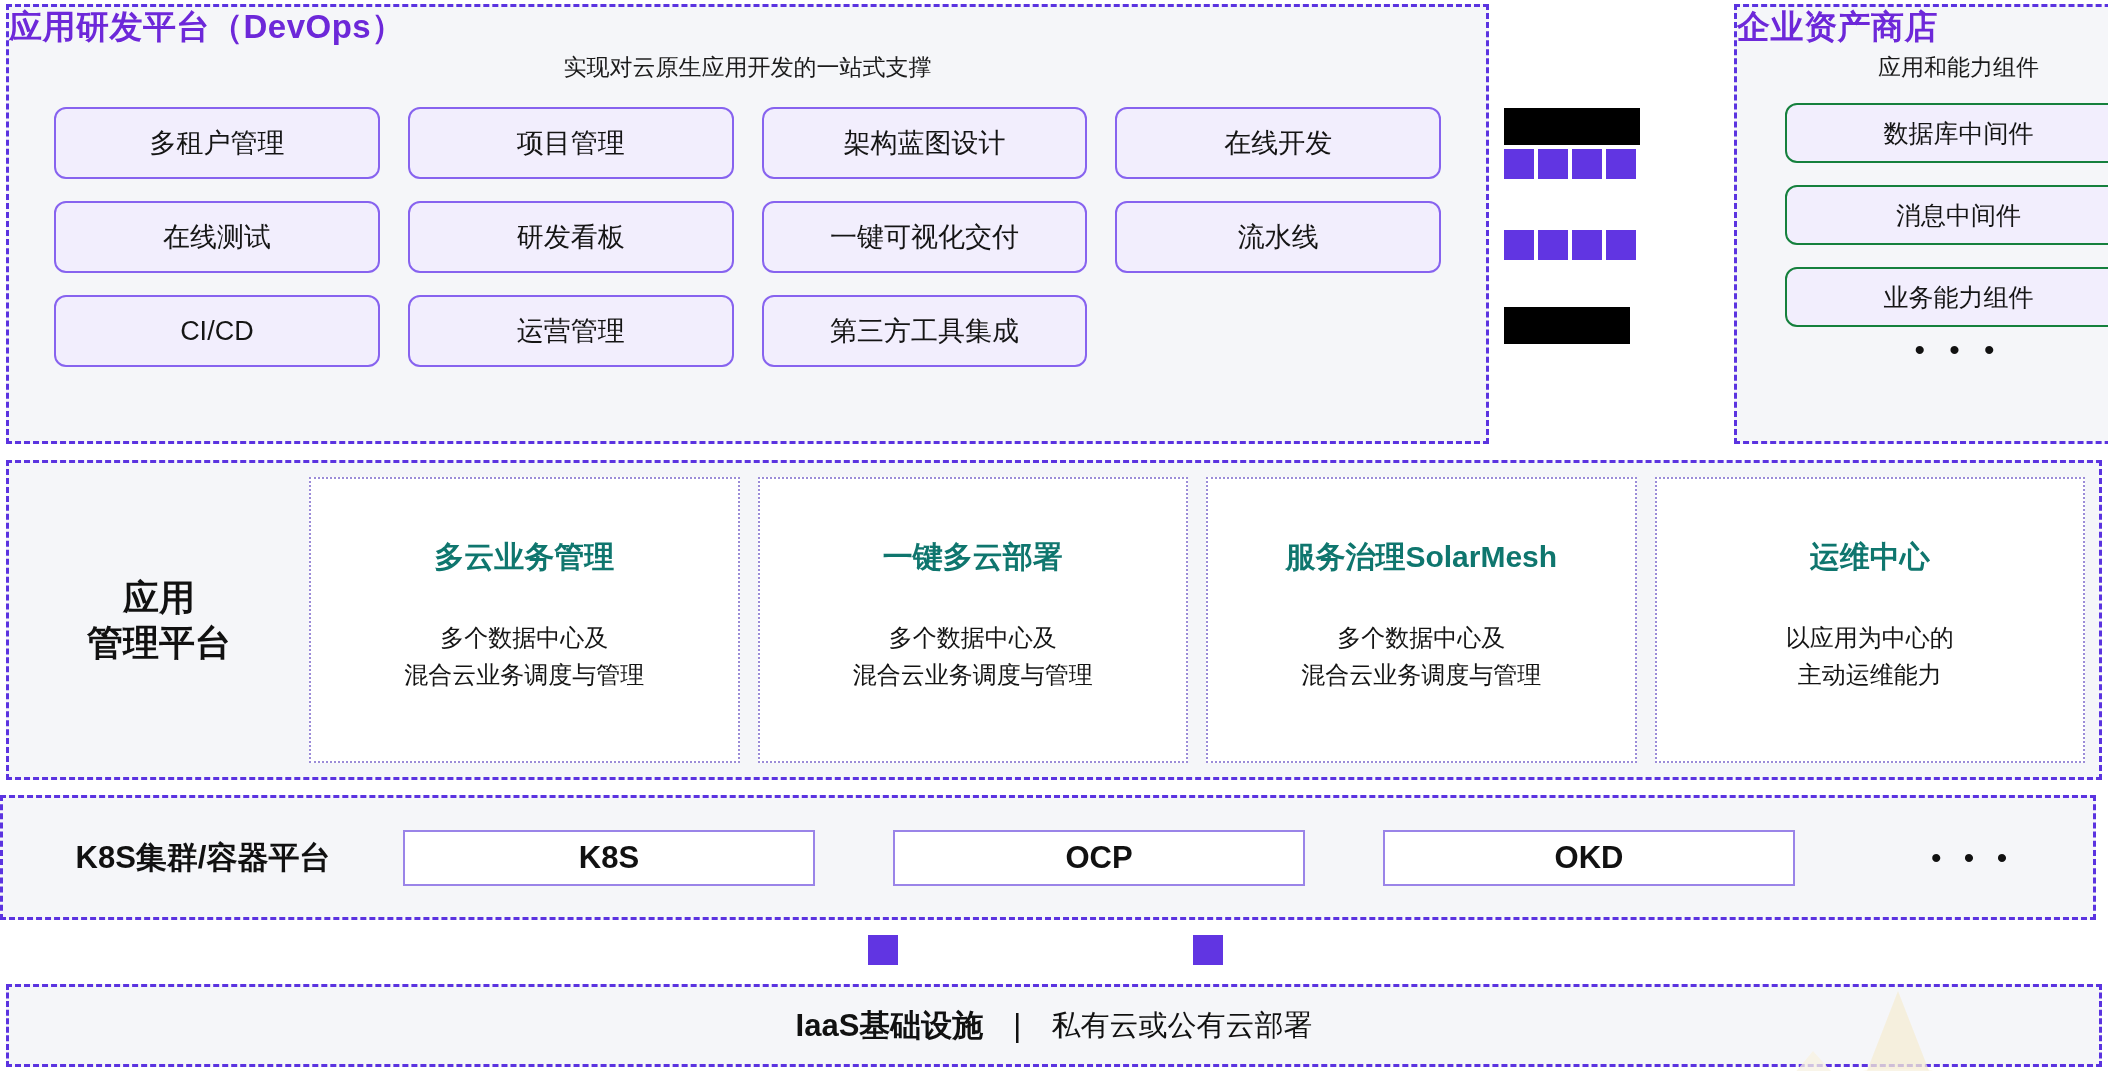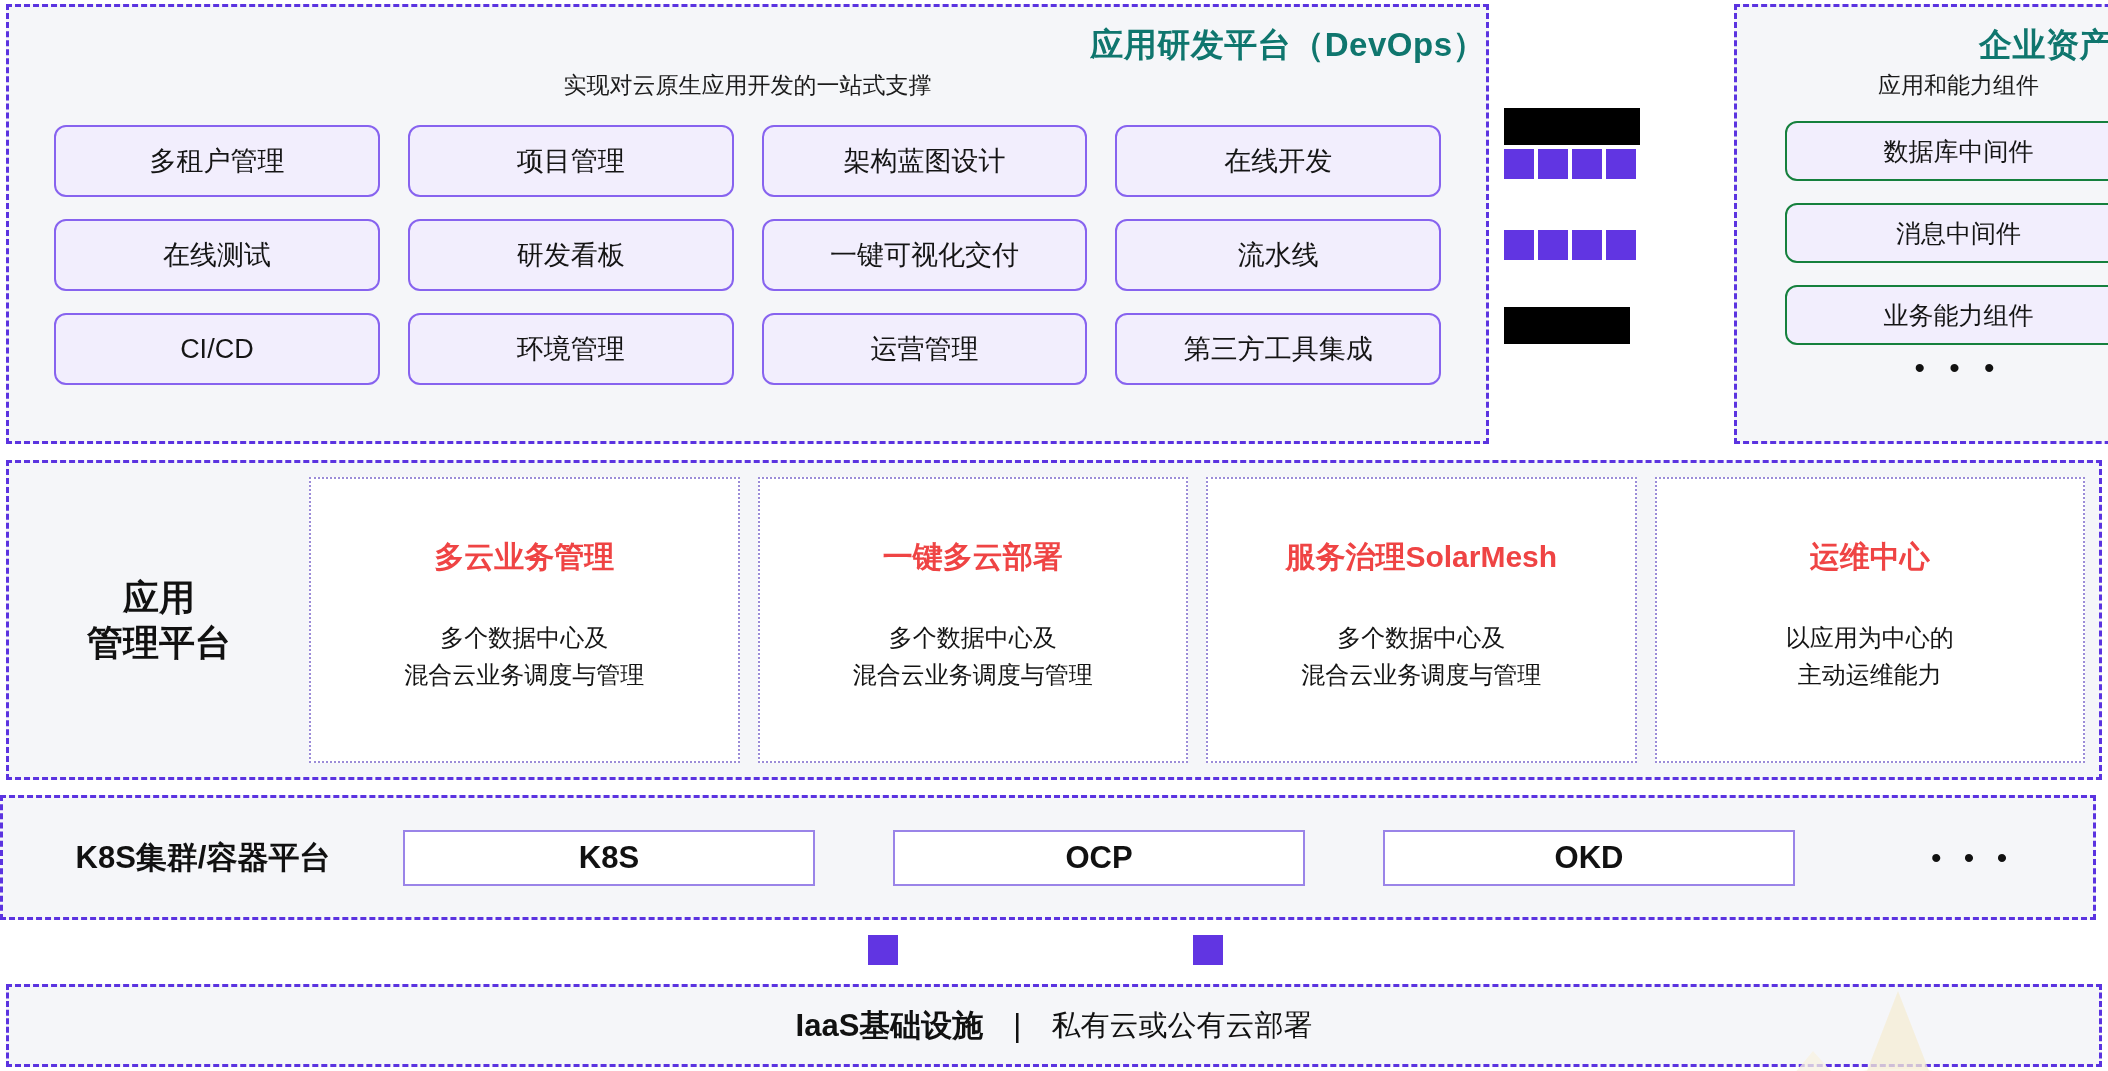--- a/index.html
+++ b/index.html
@@ -42,26 +42,26 @@
 
   
   #devops-panel {
     left: 6px;
     top: 4px;
     width: 1483px;
     height: 440px;
     padding: 0;
   }
   .panel-title {
-    text-align: right;
+    text-align: left;
     font-size: 33px;
     font-weight: bold;
-    color: #0f766e;
+    color: #6d28d9;
     letter-spacing: .5px;
-    margin-top: 18px;
+    margin-top: 0;
     line-height: 1.2;
   }
   .panel-subtitle {
     text-align: center;
     font-size: 23px;
     color: #1b1b1b;
     margin-top: 7px;
     line-height: 1.2;
   }
 
@@ -182,21 +182,21 @@
     box-sizing: border-box;
     display: flex;
     flex-direction: column;
     align-items: center;
     justify-content: flex-start;
     padding-top: 60px;
   }
   .mgmt-card-title {
     font-size: 30px;
     font-weight: bold;
-    color: #ef4444;
+    color: #0f766e;
     text-align: center;
     line-height: 1.2;
   }
   .mgmt-card-desc {
     margin-top: 44px;
     font-size: 24px;
     color: #141414;
     text-align: center;
     line-height: 1.55;
     white-space: pre-line;
@@ -306,21 +306,20 @@
     <div class="tile-grid">
       <div class="tile">多租户管理</div>
       <div class="tile">项目管理</div>
       <div class="tile">架构蓝图设计</div>
       <div class="tile">在线开发</div>
       <div class="tile">在线测试</div>
       <div class="tile">研发看板</div>
       <div class="tile">一键可视化交付</div>
       <div class="tile">流水线</div>
       <div class="tile">CI/CD</div>
-      <div class="tile">环境管理</div>
       <div class="tile">运营管理</div>
       <div class="tile">第三方工具集成</div>
     </div>
   </section>
 
   <div id="connector-col">
     <div class="redacted" id="redacted-top"></div>
     <div class="sq-row" id="sq-row-top">
       <div class="sq"></div>
       <div class="sq"></div>

